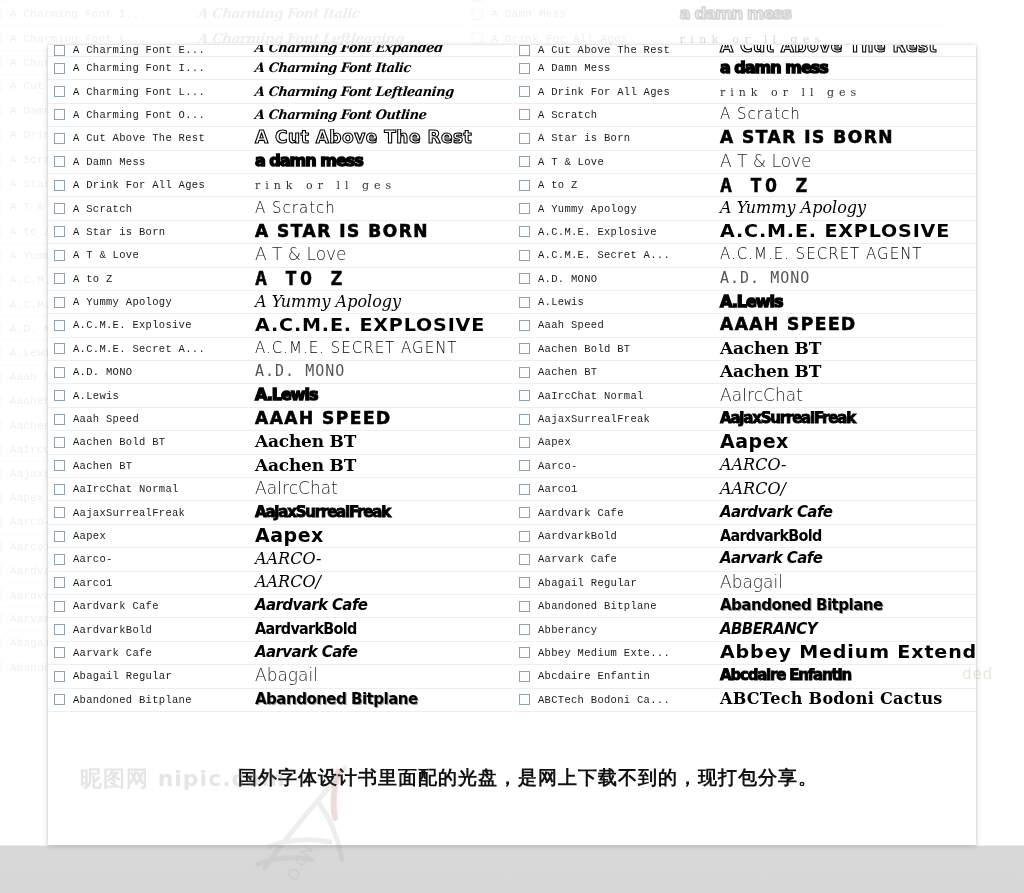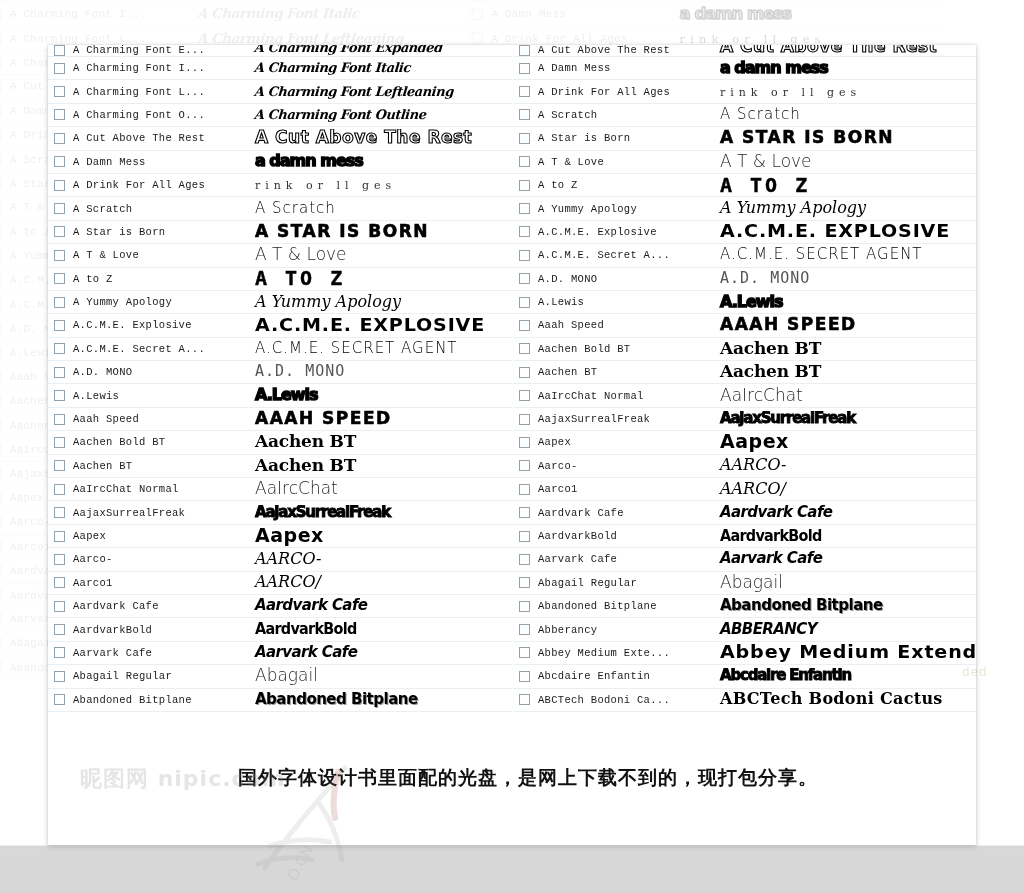--- a/index.html
+++ b/index.html
@@ -134,21 +134,21 @@
     letter-spacing:1px;
     white-space:nowrap;
     margin-left:28px;
   }
   #wm-brush{
     left:170px;top:760px;width:220px;height:130px;
     opacity:.30;
   }
   #wm-right{
     left:962px;top:665px;opacity:.16;color:#4d7c0f;
-    font-family:"DejaVu Sans",sans-serif;font-size:12px;letter-spacing:1px;
+    font-family:"DejaVu Sans",sans-serif;font-size:15px;letter-spacing:1px;
   }
 </style>
 </head>
 <body>
 
 <div id="page-backdrop"></div>
 
 <div id="ghost-layer">
   <div class="cols">
     <div class="col left" id="ghost-left">

